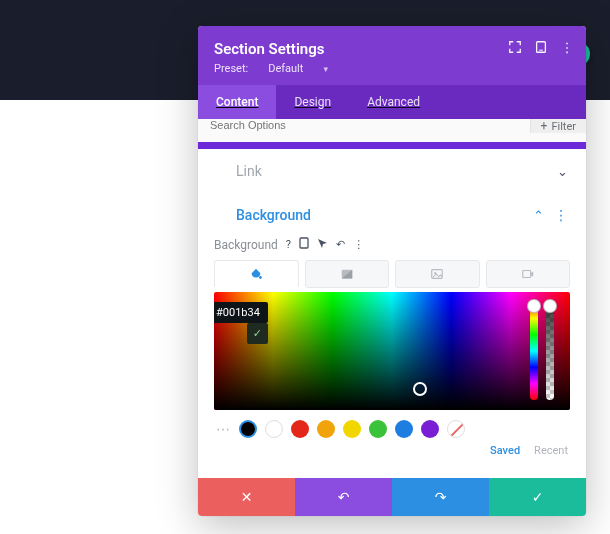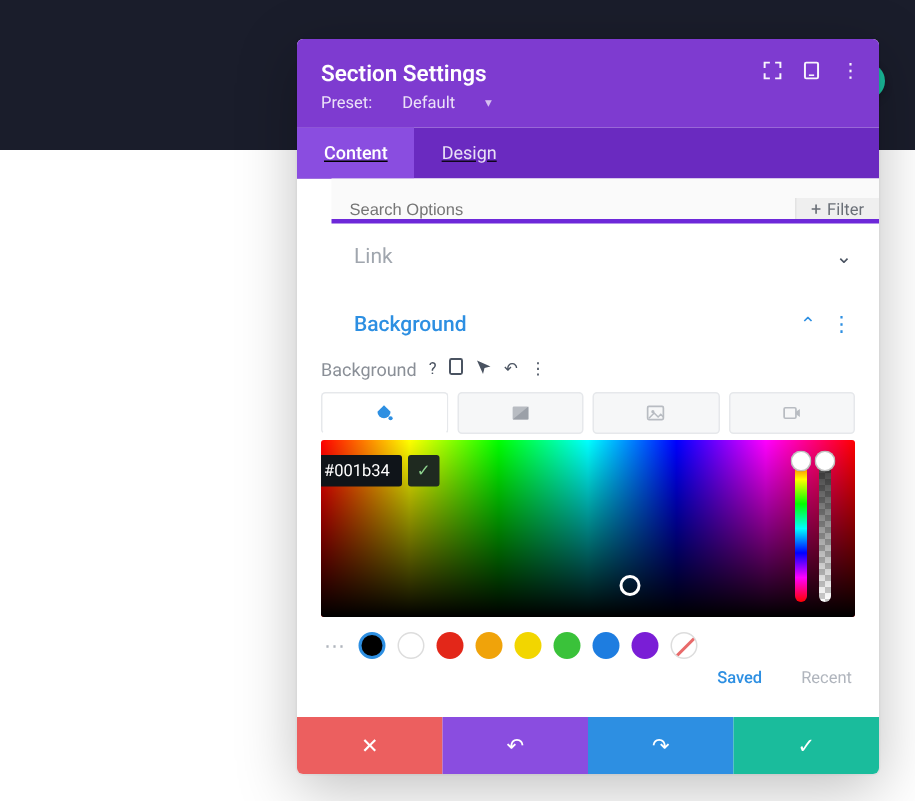--- a/index.html
+++ b/index.html
@@ -92,25 +92,24 @@
     cursor: pointer;
     opacity: .85;
   }
   .tab.active {
     background: #8a4de0;
     opacity: 1;
     font-weight: 500;
   }
   .searchbar {
     display: flex;
-    align-items: flex-end;
-    border-bottom: 3px solid #6d28d9;
+    align-items: flex-start;
+    border-bottom: 7px solid #6d28d9;
     background: #fafafa;
     height: 30px;
-    margin-left: 23px;
   }
   .searchbar input {
     flex: 1;
     border: none;
     background: transparent;
     padding: 0 12px;
     font-size: 11px;
     color: #9aa0a6;
     outline: none;
   }
@@ -259,22 +258,23 @@
       repeating-conic-gradient(#ccc 0 25%, #fff 0 50%) 0 0/8px 8px;
     background-blend-mode: multiply;
     background: linear-gradient(to bottom, rgba(50,50,50,1), rgba(50,50,50,0)),
       repeating-conic-gradient(#ccc 0 25%, #fff 0 50%) 0 0/8px 8px;
   }
   .color-tag {
     position: absolute;
     left: -6px;
     top: 10px;
     display: flex;
-    align-items: flex-start;
+    align-items: flex-end;
     height: 22px;
+    flex-direction: column;
   }
   .hex-box {
     background: #0f1419;
     color: #fff;
     font-size: 11px;
     padding: 4px 8px;
     border-radius: 2px;
   }
   .hex-ok {
     background: #1f2a20;
@@ -312,21 +312,21 @@
   .swatch.none::after {
     content: "";
     position: absolute;
     left: -3px; top: 50%;
     width: 24px; height: 1.5px;
     background: #e86a6a;
     transform: rotate(-45deg);
   }
   .sr-tabs {
     display: flex;
-    gap: 26px;
+    gap: 14px;
     justify-content: flex-end;
     font-size: 11px;
     padding: 2px 2px 8px;
   }
   .sr-tabs .t { color: #b0b5bd; cursor: pointer; }
   .sr-tabs .t.active { color: #2d8fe2; font-weight: 500; }
   .panel-footer {
     display: flex;
     height: 38px;
   }
@@ -371,20 +371,21 @@
             <rect x="6" y="11" width="4" height="1.2" fill="#fff"></rect>
           </svg>
       </span>
       <span class="hicon">⋮</span>
     </div>
   </div>
 
   <div class="tabs">
     <div class="tab active">Content</div>
     <div class="tab">Design</div>
+    <div class="tab">Advanced</div>
   </div>
 
   <div class="searchbar">
     <input type="text" placeholder="Search Options" style="">
     <div class="filter-btn">
       <span class="plus">+</span>
       <span>Filter</span>
     </div>
   </div>
 

